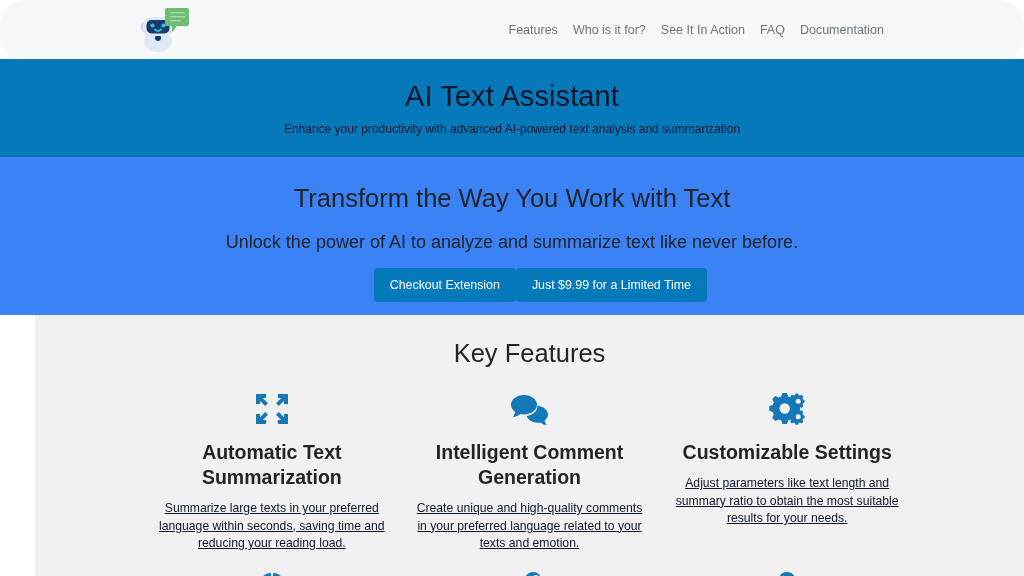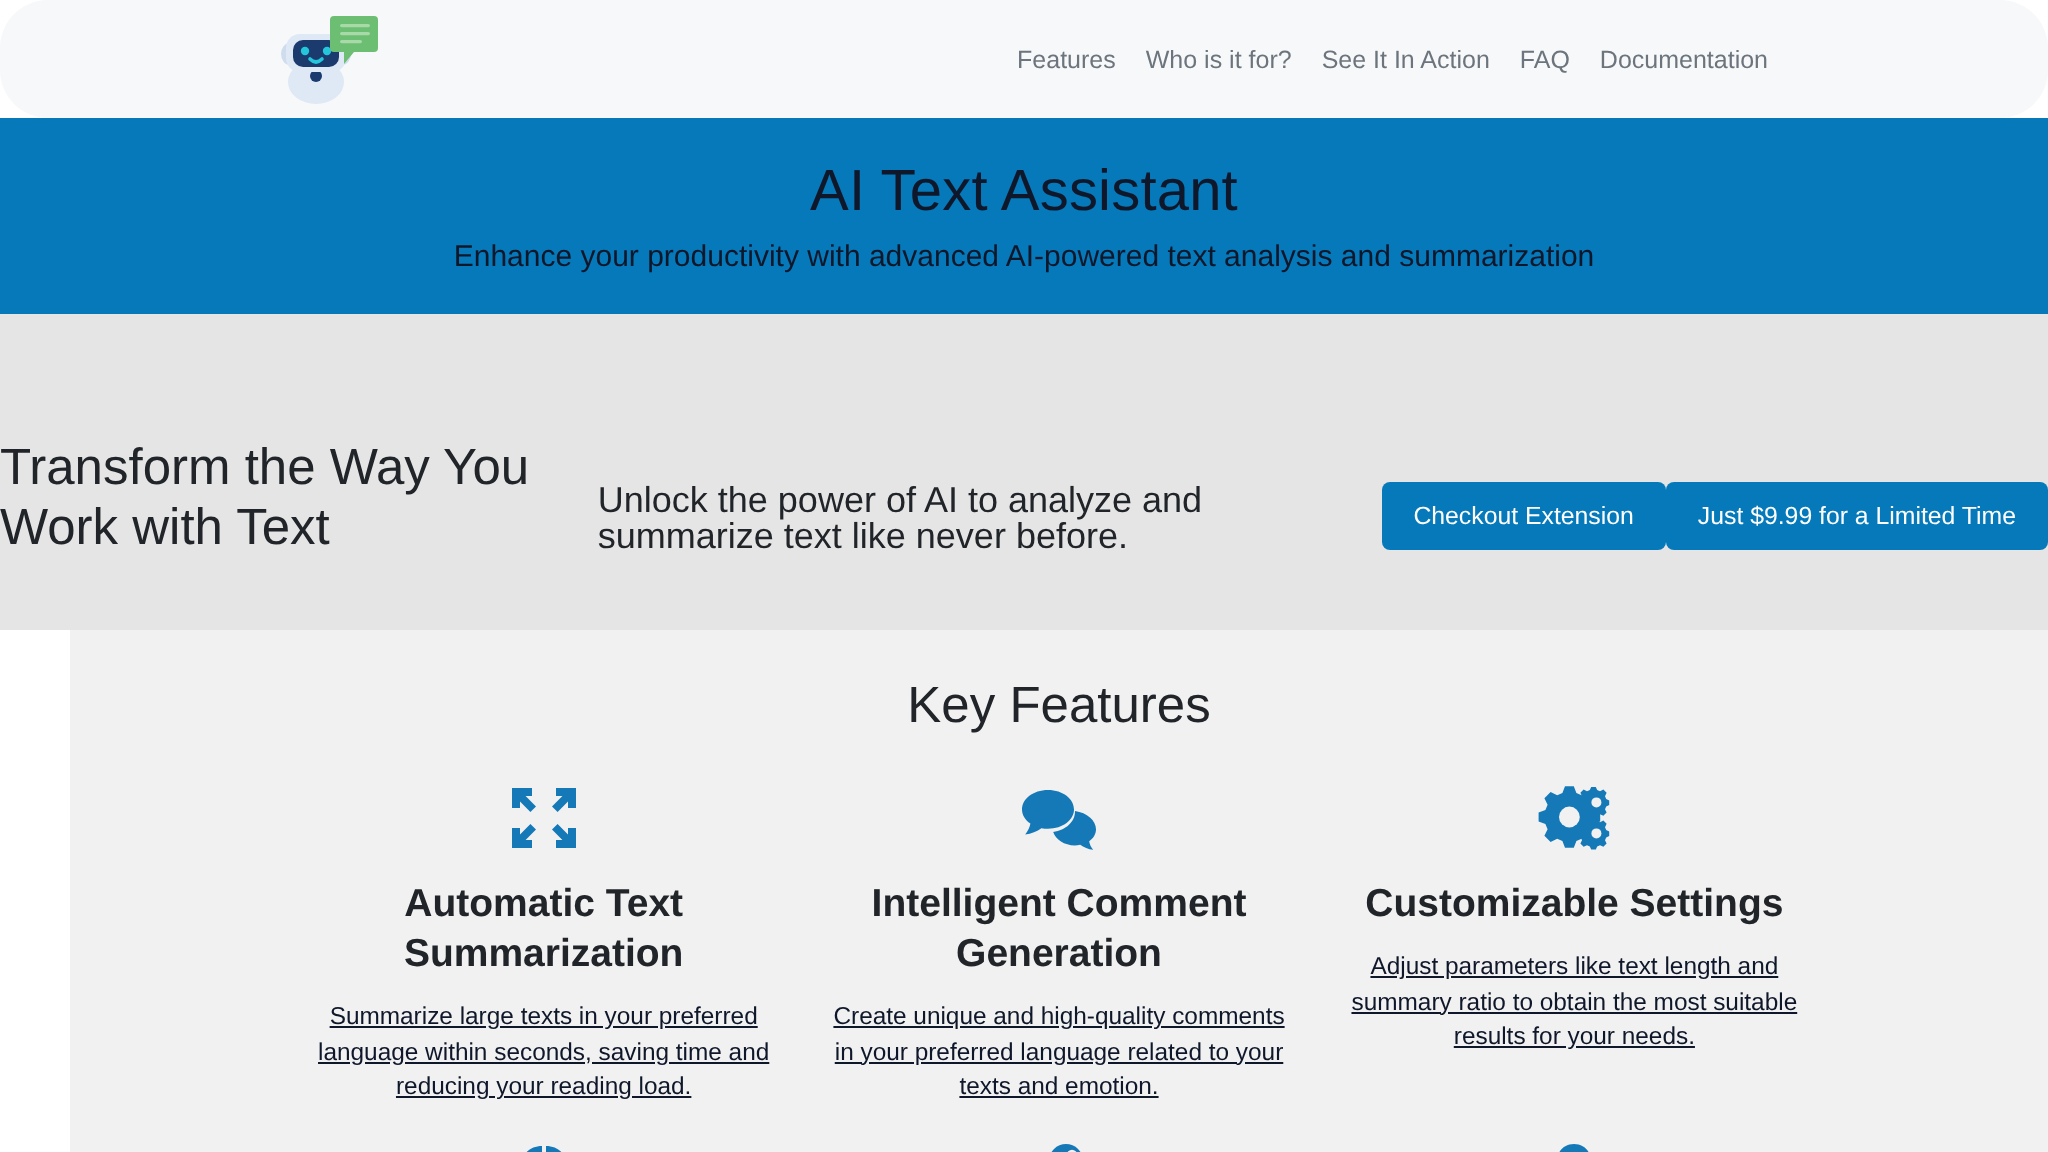--- a/index.html
+++ b/index.html
@@ -58,51 +58,52 @@
     justify-content: center;
     color: #0f172a;
   }
   .hero-title {
     font-size: 29px;
     font-weight: normal;
     line-height: 34px;
     letter-spacing: 0.1px;
   }
   .hero-subtitle {
-    font-size: 15px;
+    font-size: 12px;
     line-height: 18px;
     margin-top: 7px;
     font-weight: normal;
   }
 
   
   .intro-section {
-    background: #e5e5e5;
+    background: #3b82f6;
     height: 158px;
     display: flex;
+    flex-direction: column;
     align-items: center;
     padding-top: 26px;
   }
   .intro-title {
     font-size: 25.5px;
     font-weight: normal;
     color: #212529;
     line-height: 30px;
   }
   .intro-sub {
     font-size: 18px;
     color: #212529;
     margin-top: 20px;
     line-height: 18px;
   }
   .cta-row {
     margin-top: 17px;
     width: 390px;
     display: flex;
-    justify-content: space-between;
+    justify-content: flex-end;
     align-items: center;
   }
   .btn {
     background: #0579ba;
     color: #ffffff;
     border: none;
     border-radius: 4px;
     font-size: 12.4px;
     font-family: "Liberation Sans", sans-serif;
     padding: 9px 16px;

